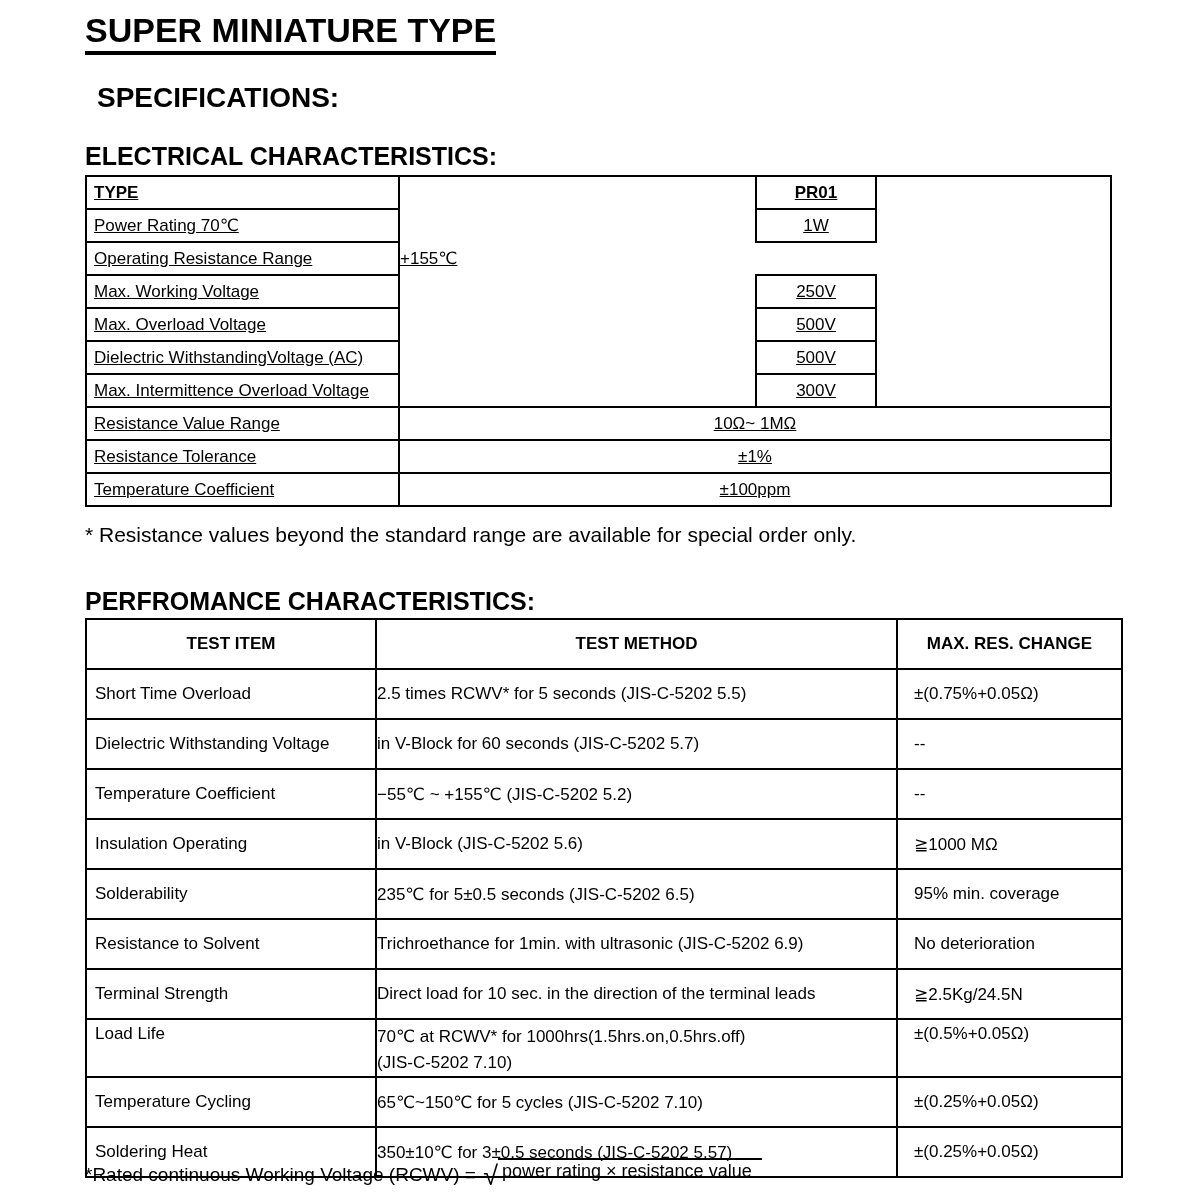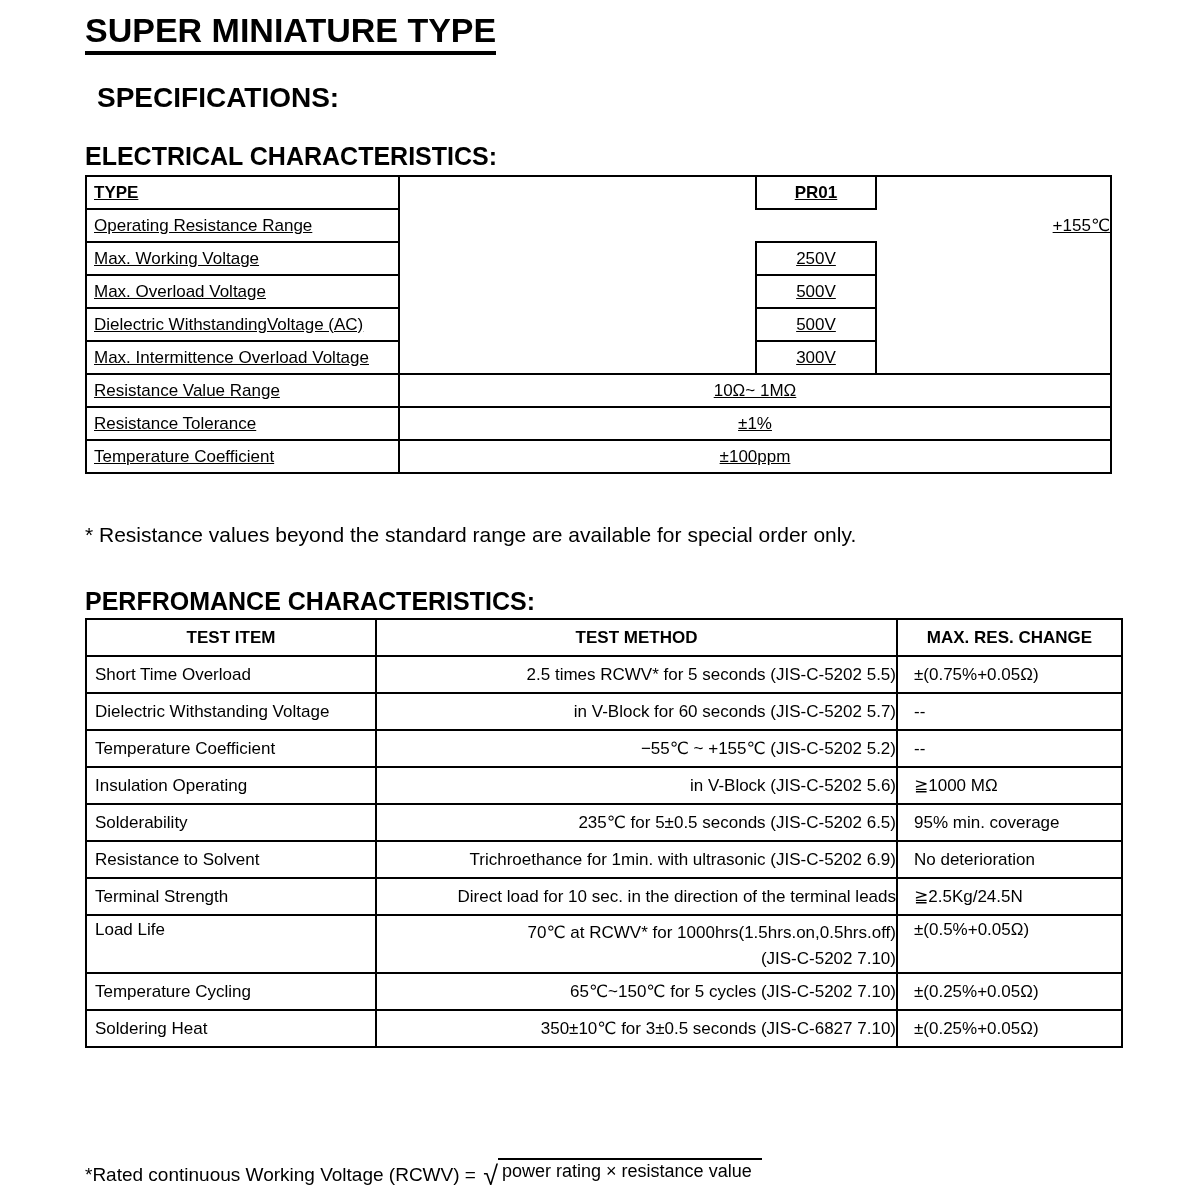--- a/index.html
+++ b/index.html
@@ -26,33 +26,33 @@
   
   table{border-collapse:collapse;table-layout:fixed;font-size:17px;}
   td,th{padding:0;overflow:hidden;white-space:nowrap;vertical-align:middle;font-weight:normal;}
 
   
   #elec-table{left:85px;top:175px;width:1025px;border:2px solid #000;}
   #elec-table tr{height:33px;text-decoration:underline;}
   #elec-table td.lbl{border:2px solid #000;padding-left:7px;text-align:left;}
   #elec-table td.box{border:2px solid #000;text-align:center;}
   #elec-table td.fullspan{border:2px solid #000;text-align:center;}
-  #elec-table td.spanfree{text-align:right;border:none;}
+  #elec-table td.spanfree{text-align:left;border:none;}
   #elec-table td.blank{border:none;}
   #elec-table .hdr{text-align:center;font-weight:bold;padding-left:0;}
 
   
   #perf-table{left:85px;top:618px;width:1036px;border:2px solid #000;}
   #perf-table td,#perf-table th{border:2px solid #000;}
-  #perf-table tr{height:37px;}
+  #perf-table tr{height:50px;}
   #perf-table tr.tall{height:58px;}
   #perf-table tr.tall td{vertical-align:top;padding-top:4px;}
   #perf-table th{text-align:center;font-weight:bold;}
   #perf-table td.item{padding-left:8px;}
-  #perf-table td.method{text-align:right;}
+  #perf-table td.method{}
   #perf-table td.change{padding-left:16px;}
   #perf-table tr.tall td.method div{line-height:26px;}
 </style>
 </head>
 <body>
 
 <div id="title" class="abs">SUPER MINIATURE TYPE</div>
 
 <div id="spec-heading" class="abs">SPECIFICATIONS:</div>
 
@@ -63,20 +63,26 @@
       <col style="width:313px">
       <col style="width:357px">
       <col style="width:120px">
       <col style="width:235px">
     </colgroup>
   <tbody>
       <tr>
     <td class="lbl hdr">TYPE</td>
     <td class="blank"></td>
     <td class="box hdr">PR01</td>
+    <td class="blank"></td>
+  </tr>
+  <tr>
+    <td class="lbl">Power Rating 70℃</td>
+    <td class="blank"></td>
+    <td class="box">1W</td>
     <td class="blank"></td>
   </tr>
   <tr>
     <td class="lbl">Operating Resistance Range</td>
     <td class="spanfree" colspan="3">+155℃</td>
   </tr>
   <tr>
     <td class="lbl">Max. Working Voltage</td>
     <td class="blank"></td>
     <td class="box">250V</td>
@@ -174,19 +180,19 @@
     </td>
     <td class="change">±(0.5%+0.05Ω)</td>
   </tr>
   <tr>
     <td class="item">Temperature Cycling</td>
     <td class="method">65℃~150℃  for 5 cycles (JIS-C-5202 7.10)</td>
     <td class="change">±(0.25%+0.05Ω)</td>
   </tr>
   <tr>
     <td class="item">Soldering Heat</td>
-    <td class="method">350±10℃  for 3±0.5 seconds (JIS-C-6827 7.10)</td>
+    <td class="method">350±10℃  for 3±0.5 seconds (JIS-C-5202 5.57)</td>
     <td class="change">±(0.25%+0.05Ω)</td>
   </tr>
 </tbody>
   </table>
 
 <div id="footnote" class="abs"><span>*Rated continuous Working Voltage (RCWV) = </span><span class="radical">√</span><span class="radicand">power rating × resistance value</span></div>
 
 </body></html>

